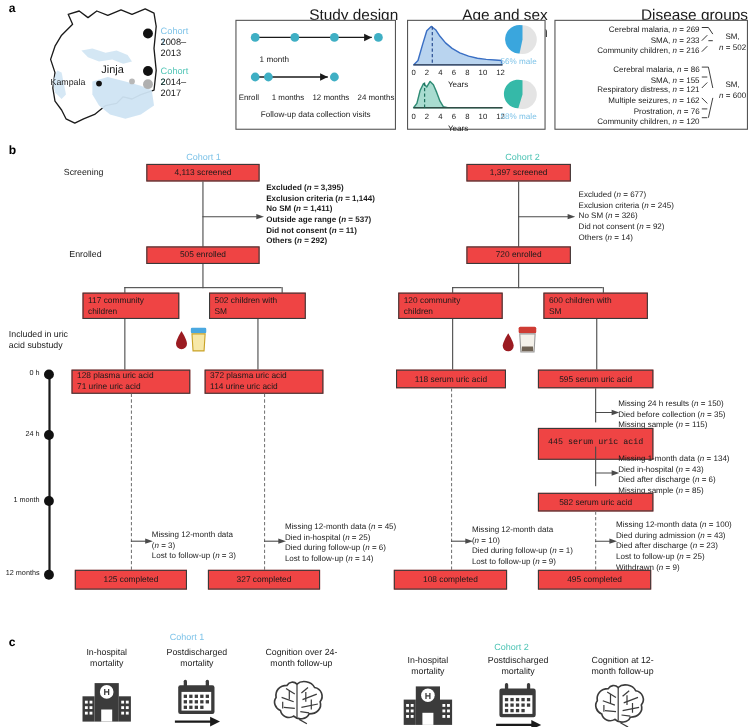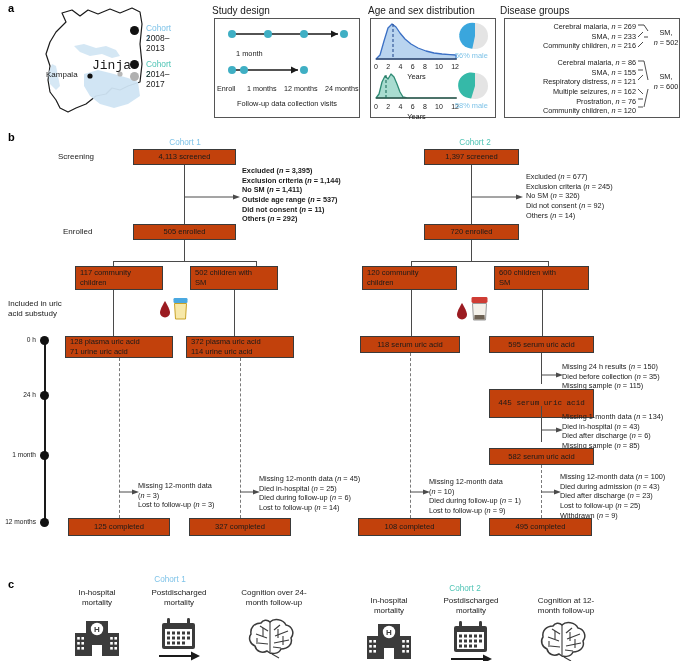--- a/index.html
+++ b/index.html
@@ -3,29 +3,29 @@
 <meta charset="utf-8">
 <style>
   html,body{margin:0;padding:0;background:#ffffff;}
   body{width:685px;height:661px;position:relative;
        font-family:"Liberation Sans","DejaVu Sans",sans-serif;
        color:#1a1a1a;font-size:7.4px;-webkit-font-smoothing:antialiased;}
   .abs{position:absolute;}
   .panel-letter{font-weight:bold;font-size:11px;color:#000;}
   .cohort1{color:#7ec3e8;}
   .cohort2{color:#4fc4b5;}
-  .box{position:absolute;border:1px solid #3a3a3a;background:#c2410c;
+  .box{position:absolute;border:1px solid #3a3a3a;background:#ef4444;
        box-sizing:border-box;display:flex;align-items:center;
        padding:2px 4px;line-height:1.25;font-size:7.6px;}
   .box.ctr{justify-content:center;text-align:center;}
   .ln{position:absolute;background:#4a4a4a;}
   .vl{width:1px;}
   .hl{height:1px;}
   .dash{position:absolute;width:0;border-left:1px dashed #7a7a7a;}
-  .ttl{font-size:10px;text-align:left;}
+  .ttl{font-size:14px;text-align:right;}
   .sm{font-size:7.3px;line-height:1.32;}
   .it{font-style:italic;}
   .frame{position:absolute;border:1px solid #555;box-sizing:border-box;background:#fff;}
   .lbl{position:absolute;font-size:8px;}
   .tinylbl{position:absolute;font-size:6.6px;text-align:right;}
   .dot{position:absolute;border-radius:50%;}
   svg{display:block;overflow:visible;}
   .nowrap{white-space:nowrap;}
 </style>
 </head>
@@ -36,21 +36,21 @@
 <div class="abs" style="left:28px;top:4px;width:150px;height:115px;">
   <svg width="150" height="115" viewBox="0 0 150 115">
     <path d="M38 18 L34 9 L44 6 L52 12 L60 6 L70 10 L82 5 L92 9 L104 4 L112 8 L114 20 L112 40 L114 60 L112 78 L100 82 L92 86 L84 84 L78 90 L68 92 L58 100 L48 104 L40 108 L32 104 L28 96 L22 88 L20 76 L22 62 L18 50 L22 38 L28 28 Z" fill="#ffffff" stroke="#1a1a1a" stroke-width="1.2" stroke-linejoin="round"></path>
     <path d="M24 60 L20 70 L22 80 L28 86 L32 82 L30 72 L28 62 Z" fill="#cfe4f3" opacity="0.85"></path>
     <path d="M46 42 L56 40 L68 44 L78 42 L88 46 L92 52 L84 54 L74 50 L62 52 L52 48 Z" fill="#cfe4f3" opacity="0.9"></path>
     <path d="M56 70 L70 66 L86 70 L100 74 L110 78 L112 92 L100 100 L86 104 L72 100 L62 92 L56 82 Z" fill="#cfe4f3" opacity="0.95"></path>
     <circle cx="62" cy="72" r="2.6" fill="#111"></circle>
     <circle cx="92" cy="70" r="2.6" fill="#b8b8b8"></circle>
   </svg>
   <div class="abs" style="left:18px;top:66px;font-size:8px;">Kampala</div>
-  <div class="abs" style="left:64px;top:54px;font-size:13px;font-family:Liberation Mono, monospace;">Jinja</div>
+  <div class="abs" style="left:64px;top:54px;font-size:10px;">Jinja</div>
 </div>
 
 <div class="abs" style="left:130px;top:24px;">
   <div class="dot" style="left:0;top:2px;width:9px;height:9px;background:#111;"></div>
   <div class="abs cohort1" style="left:16px;top:-1px;font-size:8.4px;">Cohort 1</div>
   <div class="abs" style="left:16px;top:9px;font-size:8.4px;">2008–2013</div>
 </div>
 <div class="abs" style="left:130px;top:60px;">
   <div class="dot" style="left:0;top:0px;width:9px;height:9px;background:#111;"></div>
   <div class="dot" style="left:0;top:12px;width:9px;height:9px;background:#b0b0b0;"></div>

